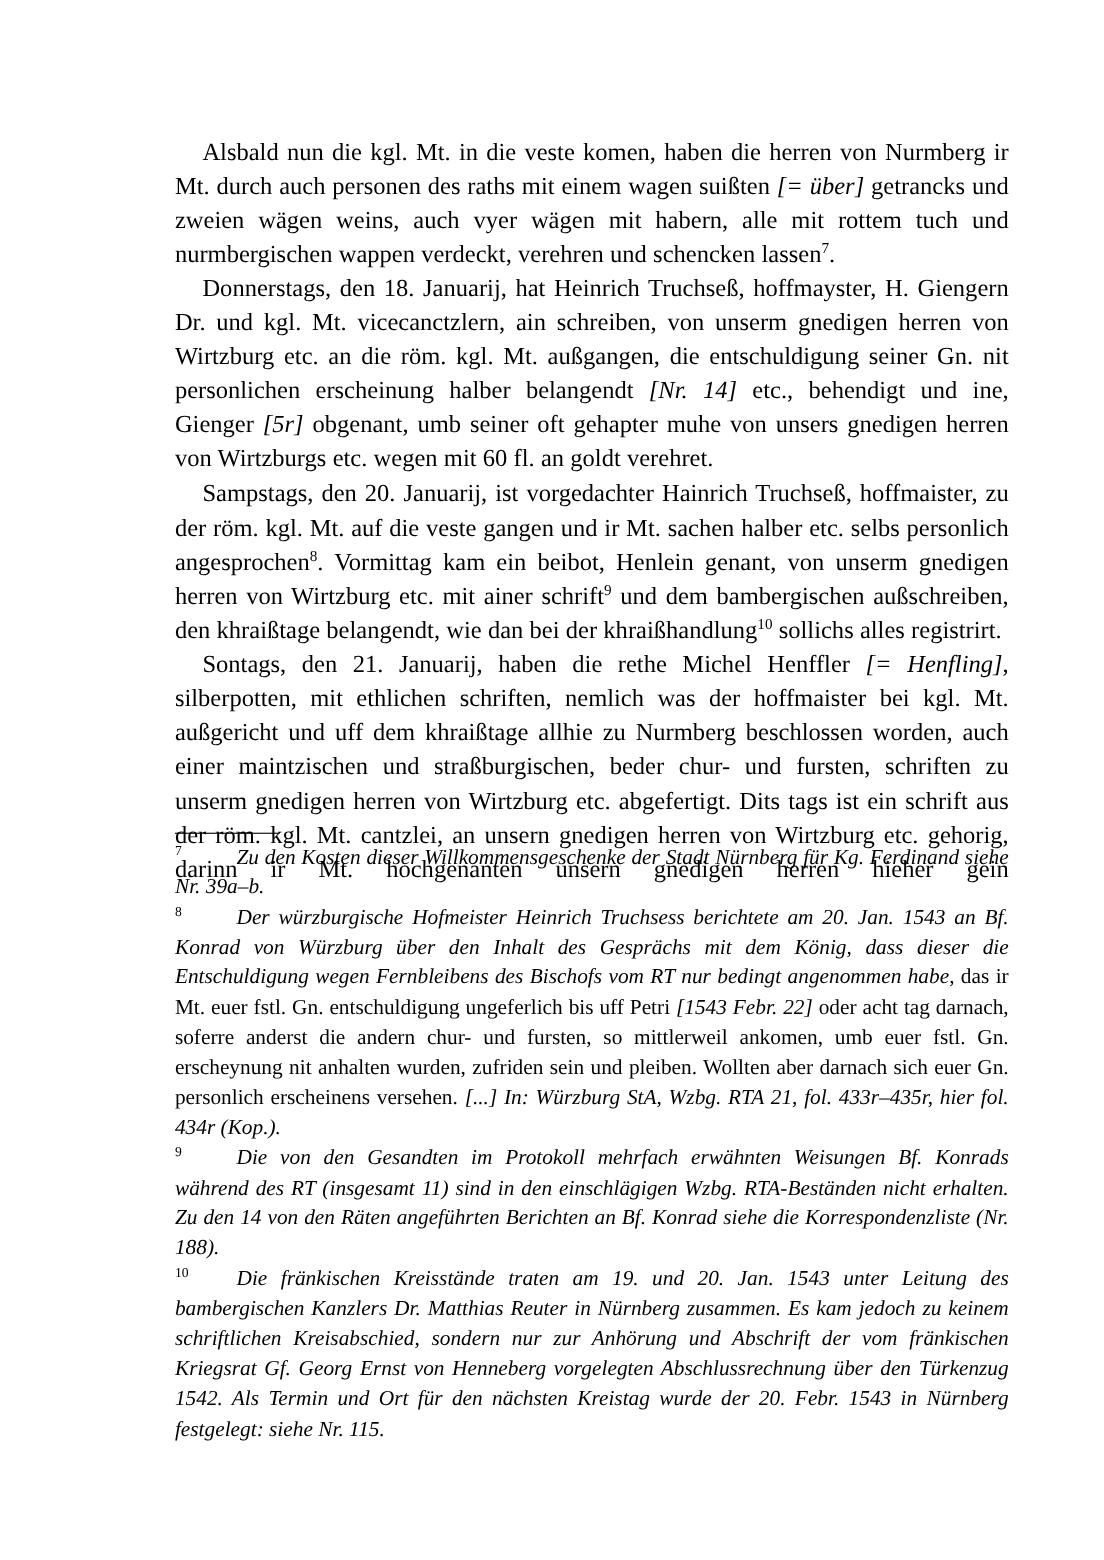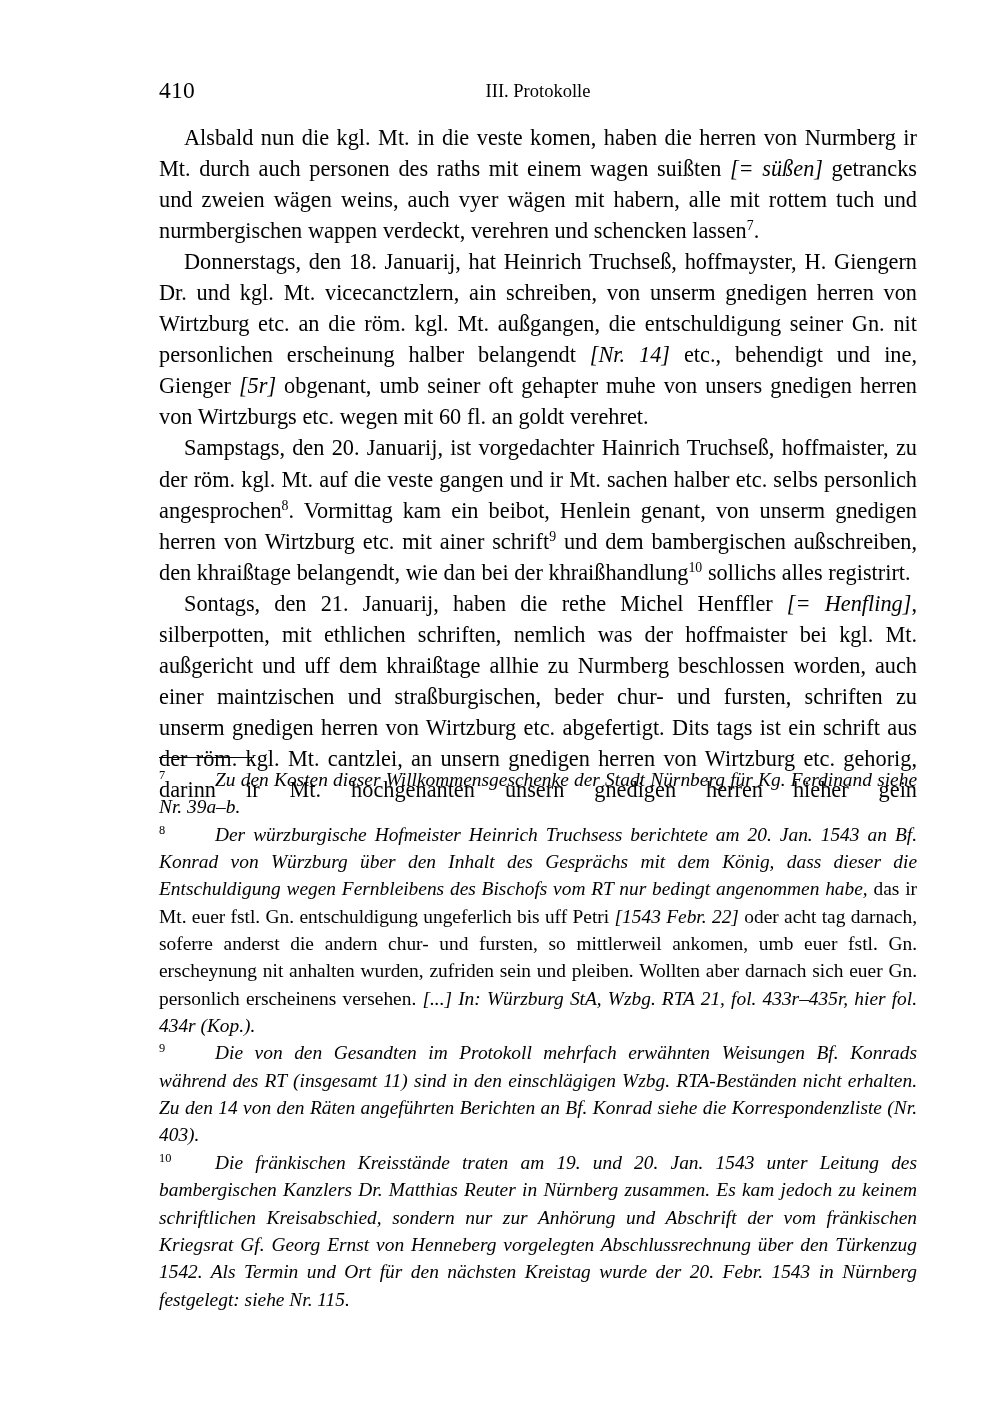--- a/index.html
+++ b/index.html
@@ -126,34 +126,30 @@
     line-height: 0;
     font-style: normal;
   }
   .rom { font-style: normal; }
 </style>
 </head>
 <body>
 
 <div class="page">
 
-  <div class="runhead">
-    <div class="folio">410</div>
-    <div class="runtitle">III. Protokolle</div>
-  </div>
 
   <div class="body-block" id="body-block">
-      <p class="para flush"><span>Alsbald nun die kgl. Mt. in die veste komen, haben die herren von Nurmberg ir Mt. durch auch personen des raths mit einem wagen suißten </span><i>[= süßen]</i><span> getrancks und zweien wägen weins, auch vyer wägen mit habern, alle mit rottem tuch und nurmbergischen wappen verdeckt, verehren und schencken lassen</span><sup class="fn">7</sup><span>.</span></p>
+      <p class="para flush"><span>Alsbald nun die kgl. Mt. in die veste komen, haben die herren von Nurmberg ir Mt. durch auch personen des raths mit einem wagen suißten </span><i>[= über]</i><span> getrancks und zweien wägen weins, auch vyer wägen mit habern, alle mit rottem tuch und nurmbergischen wappen verdeckt, verehren und schencken lassen</span><sup class="fn">7</sup><span>.</span></p>
       <p class="para flush"><span>Donnerstags, den 18. Januarij, hat Heinrich Truchseß, hoffmayster, H. Giengern Dr. und kgl. Mt. vicecanctzlern, ain schreiben, von unserm gnedigen herren von Wirtzburg etc. an die röm. kgl. Mt. außgangen, die entschuldigung seiner Gn. nit personlichen erscheinung halber belangendt </span><i>[Nr. 14]</i><span> etc., behendigt und ine, Gienger </span><i>[5r]</i><span> obgenant, umb seiner oft gehapter muhe von unsers gnedigen herren von Wirtzburgs etc. wegen mit 60 fl. an goldt verehret.</span></p>
       <p class="para flush"><span>Sampstags, den 20. Januarij, ist vorgedachter Hainrich Truchseß, hoffmaister, zu der röm. kgl. Mt. auf die veste gangen und ir Mt. sachen halber etc. selbs personlich angesprochen</span><sup class="fn">8</sup><span>. Vormittag kam ein beibot, Henlein genant, von unserm gnedigen herren von Wirtzburg etc. mit ainer schrift</span><sup class="fn">9</sup><span> und dem bambergischen außschreiben, den khraißtage belangendt, wie dan bei der khraißhandlung</span><sup class="fn">10</sup><span> sollichs alles registrirt.</span></p>
       <p class="para"><span>Sontags, den 21. Januarij, haben die rethe Michel Henffler </span><i>[= Henfling]</i><span>, silberpotten, mit ethlichen schriften, nemlich was der hoffmaister bei kgl. Mt. außgericht und uff dem khraißtage allhie zu Nurmberg beschlossen worden, auch einer maintzischen und straßburgischen, beder chur- und fursten, schriften zu unserm gnedigen herren von Wirtzburg etc. abgefertigt. Dits tags ist ein schrift aus der röm. kgl. Mt. cantzlei, an unsern gnedigen herren von Wirtzburg etc. gehorig, darinn ir Mt. hochgenanten unsern gnedigen herren hieher gein</span></p>
     </div>
 
   <div class="fn-rule"></div>
 
   <div class="footnotes" id="footnote-block">
       <p class="fnote flush"><span class="fn-marker"><sup>7</sup></span><span class="">Zu den Kosten dieser Willkommensgeschenke der Stadt Nürnberg für Kg. Ferdinand siehe Nr. 39a–b.</span></p>
       <p class="fnote flush"><span class="fn-marker"><sup>8</sup></span><span class="">Der würzburgische Hofmeister Heinrich Truchsess berichtete am 20. Jan. 1543 an Bf. Konrad von Würzburg über den Inhalt des Gesprächs mit dem König, dass dieser die Entschuldigung wegen Fernbleibens des Bischofs vom RT nur bedingt angenommen habe,</span><span class="rom"> das ir Mt. euer fstl. Gn. entschuldigung ungeferlich bis uff Petri </span><span class="">[1543 Febr. 22]</span><span class="rom"> oder acht tag darnach, soferre anderst die andern chur- und fursten, so mittlerweil ankomen, umb euer fstl. Gn. erscheynung nit anhalten wurden, zufriden sein und pleiben. Wollten aber darnach sich euer Gn. personlich erscheinens versehen. </span><span class="">[...] In: Würzburg StA, Wzbg. RTA 21, fol. 433r–435r, hier fol. 434r (Kop.).</span></p>
-      <p class="fnote flush"><span class="fn-marker"><sup>9</sup></span><span class="">Die von den Gesandten im Protokoll mehrfach erwähnten Weisungen Bf. Konrads während des RT (insgesamt 11) sind in den einschlägigen Wzbg. RTA-Beständen nicht erhalten. Zu den 14 von den Räten angeführten Berichten an Bf. Konrad siehe die Korrespondenzliste (Nr. 403).</span></p>
+      <p class="fnote flush"><span class="fn-marker"><sup>9</sup></span><span class="">Die von den Gesandten im Protokoll mehrfach erwähnten Weisungen Bf. Konrads während des RT (insgesamt 11) sind in den einschlägigen Wzbg. RTA-Beständen nicht erhalten. Zu den 14 von den Räten angeführten Berichten an Bf. Konrad siehe die Korrespondenzliste (Nr. 188).</span></p>
       <p class="fnote flush"><span class="fn-marker"><sup>10</sup></span><span class="">Die fränkischen Kreisstände traten am 19. und 20. Jan. 1543 unter Leitung des bambergischen Kanzlers Dr. Matthias Reuter in Nürnberg zusammen. Es kam jedoch zu keinem schriftlichen Kreisabschied, sondern nur zur Anhörung und Abschrift der vom fränkischen Kriegsrat Gf. Georg Ernst von Henneberg vorgelegten Abschlussrechnung über den Türkenzug 1542. Als Termin und Ort für den nächsten Kreistag wurde der 20. Febr. 1543 in Nürnberg festgelegt: siehe Nr. 115.</span></p>
     </div>
 
 </div>
 
 </body></html>

